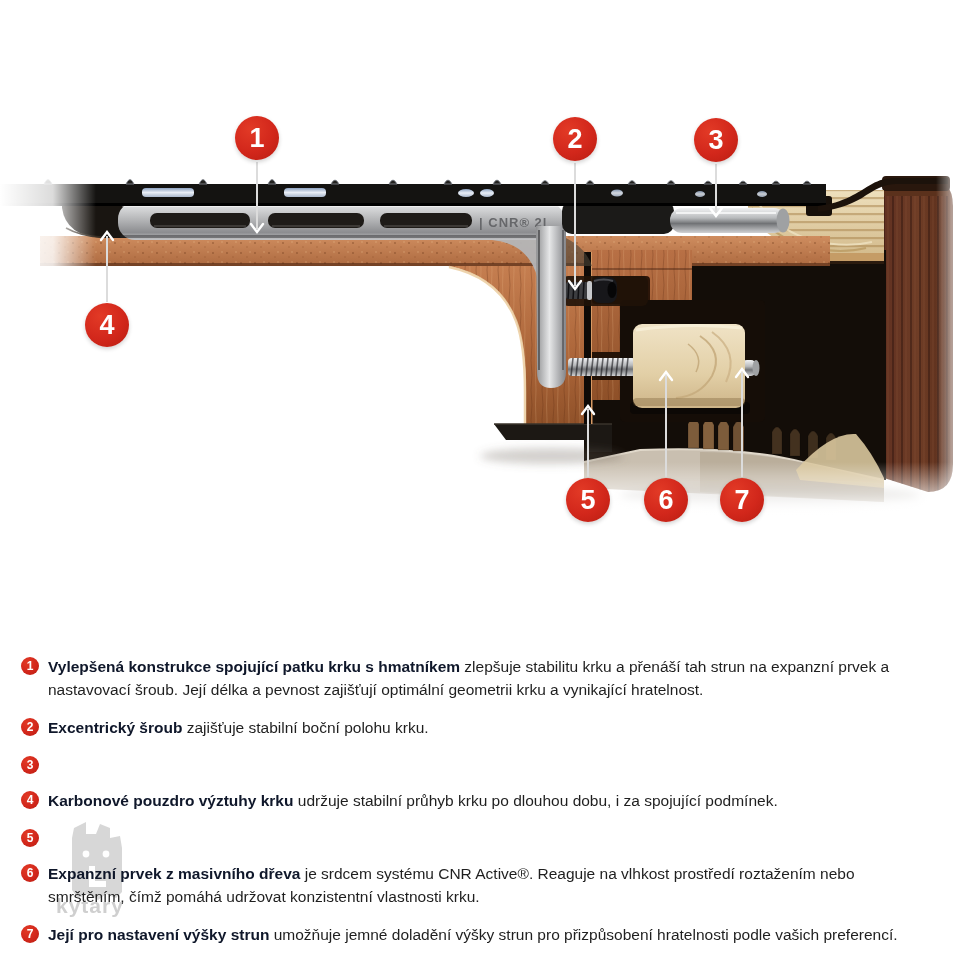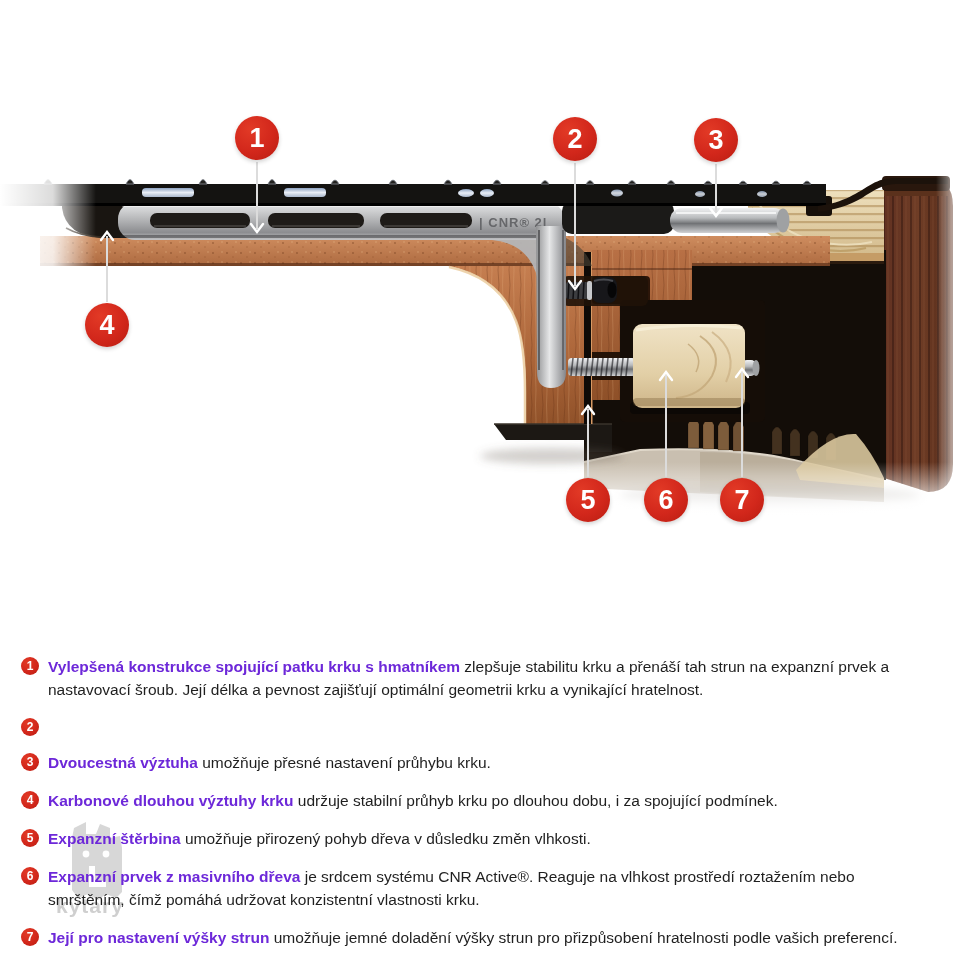--- a/index.html
+++ b/index.html
@@ -21,21 +21,21 @@
   
   .legend{position:absolute;left:21px;top:655px;width:886px;}
   .legend-item{display:flex;align-items:flex-start;margin-bottom:15px;}
   .badge{
     flex:0 0 auto;width:18px;height:18px;border-radius:50%;
     background:radial-gradient(circle at 35% 30%, #e23a26 0%, #d2271b 55%, #b81d11 100%);
     color:#fff;font-size:12px;font-weight:bold;line-height:18px;text-align:center;
     margin-right:9px;margin-top:2px;
   }
   .legend-text{font-size:15.5px;line-height:23px;color:#1f1f1f;max-width:858px;}
-  .legend-text .t{font-weight:bold;color:#6d28d9;}
+  .legend-text .t{font-weight:bold;color:#0f172a;}
 
   
   .watermark{position:absolute;left:56px;top:818px;width:150px;height:110px;z-index:0;pointer-events:none;}
   .watermark .wm-text{
     position:absolute;left:0px;top:76px;font-size:21px;font-weight:bold;
     letter-spacing:1px;color:#c7c7c7;opacity:.85;
   }
   .legend{z-index:1;}
 </style>
 </head>
@@ -353,35 +353,34 @@
 
   <div class="legend">
 
     <div class="legend-item">
       <div class="badge">1</div>
       <div class="legend-text"><span class="t">Vylepšená konstrukce spojující patku krku s hmatníkem</span> <span>zlepšuje stabilitu krku a přenáší tah strun na expanzní prvek a nastavovací šroub. Její délka a pevnost zajišťují optimální geometrii krku a vynikající hratelnost.</span></div>
     </div>
 
     <div class="legend-item">
       <div class="badge">2</div>
+      <div class="legend-text"><span class="t">Excentrický šroub</span> <span>zajišťuje stabilní boční polohu krku.</span></div>
     </div>
 
     <div class="legend-item">
       <div class="badge">3</div>
-      <div class="legend-text"><span class="t">Dvoucestná výztuha</span> <span>umožňuje přesné nastavení průhybu krku.</span></div>
     </div>
 
     <div class="legend-item">
       <div class="badge">4</div>
-      <div class="legend-text"><span class="t">Karbonové dlouhou výztuhy krku</span> <span>udržuje stabilní průhyb krku po dlouhou dobu, i za spojující podmínek.</span></div>
+      <div class="legend-text"><span class="t">Karbonové pouzdro výztuhy krku</span> <span>udržuje stabilní průhyb krku po dlouhou dobu, i za spojující podmínek.</span></div>
     </div>
 
     <div class="legend-item">
       <div class="badge">5</div>
-      <div class="legend-text"><span class="t">Expanzní štěrbina</span> <span>umožňuje přirozený pohyb dřeva v důsledku změn vlhkosti.</span></div>
     </div>
 
     <div class="legend-item">
       <div class="badge">6</div>
       <div class="legend-text"><span class="t">Expanzní prvek z masivního dřeva</span> <span>je srdcem systému CNR Active®. Reaguje na vlhkost prostředí roztažením nebo smrštěním, čímž pomáhá udržovat konzistentní vlastnosti krku.</span></div>
     </div>
 
     <div class="legend-item">
       <div class="badge">7</div>
       <div class="legend-text"><span class="t">Její pro nastavení výšky strun</span> <span>umožňuje jemné doladění výšky strun pro přizpůsobení hratelnosti podle vašich preferencí.</span></div>

